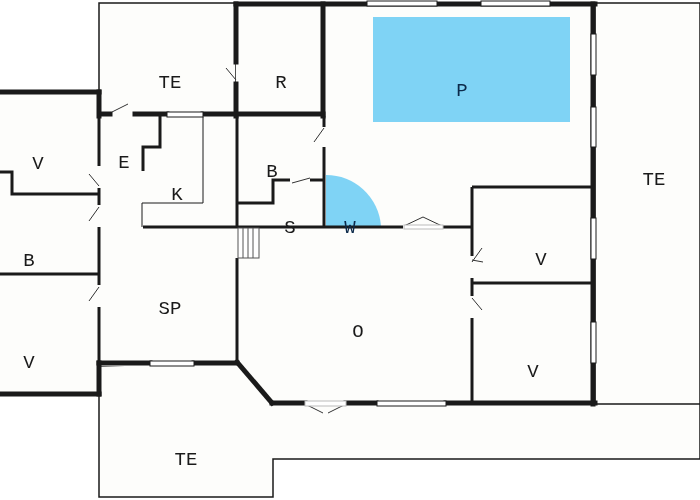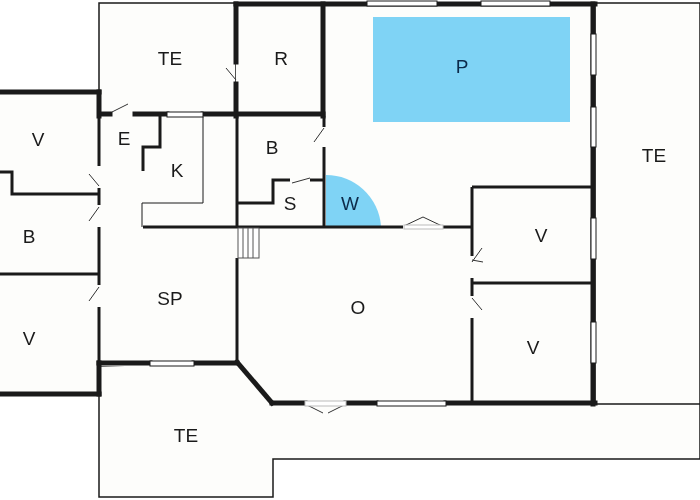--- a/index.html
+++ b/index.html
@@ -1,18 +1,18 @@
 <!DOCTYPE html>
 <html><head>
 <meta charset="utf-8">
 <style>
   html, body { margin: 0; padding: 0; background: #ffffff; }
   body { width: 700px; height: 500px; overflow: hidden; position: relative; }
   #plan { position: absolute; left: 0; top: 0; width: 700px; height: 500px; }
-  .lbl { position: absolute; font-family: Liberation Sans, sans-serif; font-size: 19px; color: #1a1a1a; transform: translate(-50%, -50%); white-space: nowrap; }
+  .lbl { position: absolute; font-family: Liberation Mono, monospace; font-size: 19px; color: #1a1a1a; transform: translate(-50%, -50%); white-space: nowrap; margin-top: 24px; }
   .lbl.pool { color: #0c2a4a; }
 </style>
 </head>
 <body>
 
 <svg id="plan" viewBox="0 0 700 500" xmlns="http://www.w3.org/2000/svg">
 
   <g fill="#fdfdfb" stroke="#1a1a1a" stroke-width="1.5">
     <polygon points="99,3 236,3 236,116 99,116"></polygon>
     <polygon points="595,3 700,3 700,458 595,458"></polygon>
@@ -132,18 +132,18 @@
   <span class="lbl pool" style="left:462px;top:67px">P</span>
   <span class="lbl" style="left:38px;top:140px">V</span>
   <span class="lbl" style="left:124px;top:139px">E</span>
   <span class="lbl" style="left:177px;top:171px">K</span>
   <span class="lbl" style="left:272px;top:148px">B</span>
   <span class="lbl" style="left:654px;top:156px">TE</span>
   <span class="lbl" style="left:290px;top:204px">S</span>
   <span class="lbl pool" style="left:350px;top:204px">W</span>
   <span class="lbl" style="left:541px;top:236px">V</span>
   <span class="lbl" style="left:29px;top:237px">B</span>
-  <span class="lbl" style="left:170px;top:299px">SP</span>
+  <span class="lbl" style="left:170px;top:285px">SP</span>
   <span class="lbl" style="left:358px;top:308px">O</span>
   <span class="lbl" style="left:29px;top:339px">V</span>
   <span class="lbl" style="left:533px;top:348px">V</span>
   <span class="lbl" style="left:186px;top:436px">TE</span>
 </div>
 
 </body></html>

